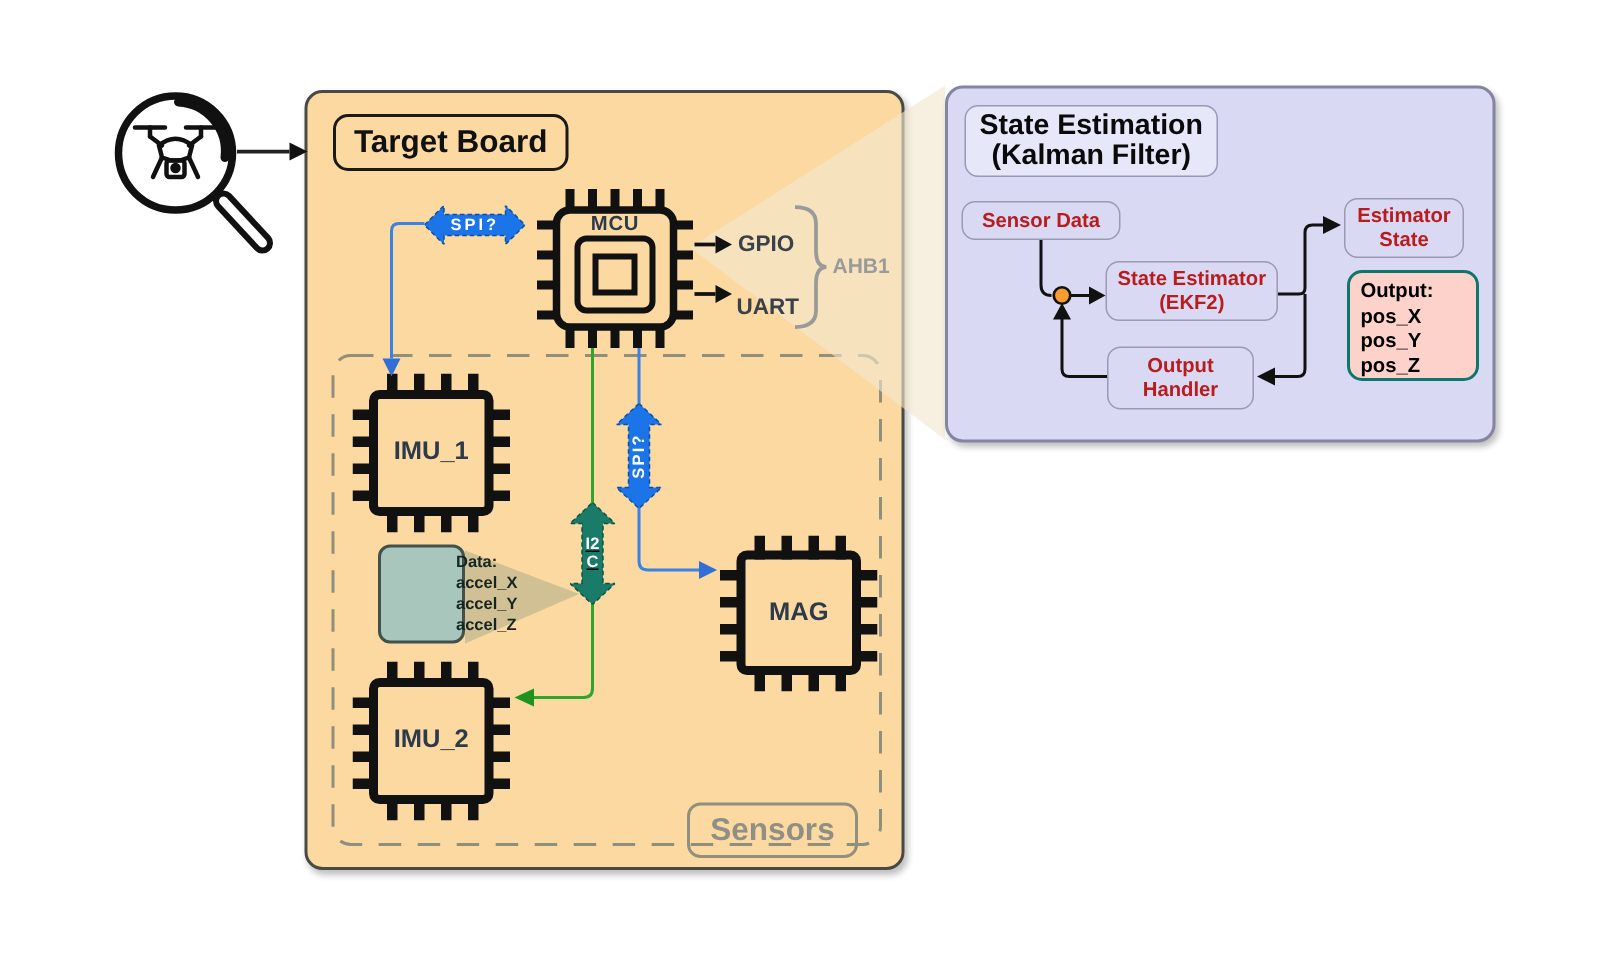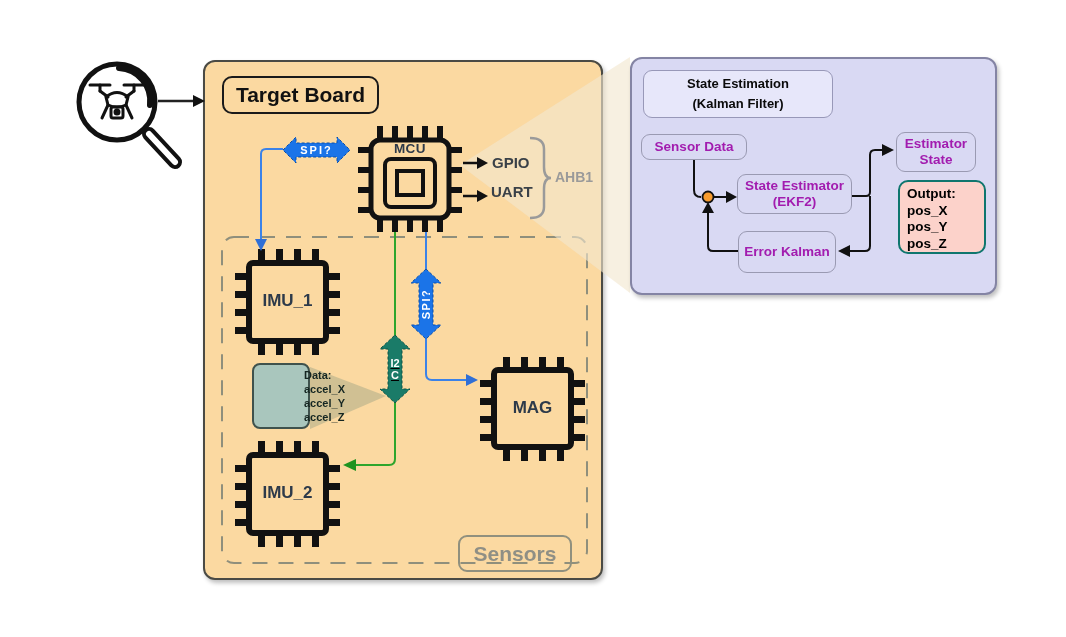--- a/index.html
+++ b/index.html
@@ -23,31 +23,31 @@
     box-shadow:2px 3px 4px rgba(0,0,0,0.25);
   }
 
   .board-title{
     left:222px;top:76px;width:157px;height:38px;
     border:2.5px solid #1a1a1a;border-radius:10px;
     display:flex;align-items:center;justify-content:center;
     font-weight:bold;font-size:21px;color:#111;
   }
   .se-title{
-    left:643px;top:70px;width:190px;height:48px;
+    left:643px;top:70px;width:169px;height:48px;
     background:#e7e7fa;border:1.5px solid #9898b8;border-radius:9px;
     display:flex;flex-direction:column;align-items:center;justify-content:center;
-    font-weight:bold;font-size:13px;color:#0a0a0a;line-height:20px;text-align:center;
+    font-weight:bold;font-size:19px;color:#0a0a0a;line-height:20px;text-align:center;
   }
 
   
   .flow-node{
     border:1.6px solid #9a9ab2;border-radius:9px;
     display:flex;flex-direction:column;align-items:center;justify-content:center;
-    font-weight:bold;font-size:13.5px;color:#a21caf;line-height:16px;text-align:center;
+    font-weight:bold;font-size:13.5px;color:#b91c1c;line-height:16px;text-align:center;
   }
   .node-sensor-data{left:641px;top:134px;width:106px;height:26px;}
   .node-estimator{left:737px;top:174px;width:115px;height:40px;}
   .node-error{left:738px;top:231px;width:98px;height:42px;}
   .node-est-state{left:896px;top:132px;width:80px;height:40px;}
 
   .output-box{
     left:898px;top:180px;width:88px;height:74px;
     background:var(--pink,#fcd2ca);border:2px solid #0f766e;border-radius:10px;
     padding:4px 7px;font-weight:bold;font-size:13.5px;color:#000;line-height:16.5px;
@@ -209,21 +209,21 @@
           <rect x="89" y="41" width="16" height="7"></rect>
           <rect x="89" y="59" width="16" height="7"></rect>
           <rect x="89" y="77" width="16" height="7"></rect>
       </g>
       <rect x="14" y="13" width="77" height="77" rx="4" fill="none" stroke="#111" stroke-width="6"></rect>
     </svg>
     <span class="lbl chip-label-center">MAG</span>
   </div>
 
   <span class="pin-label" style="left:492px;top:154px;">GPIO</span>
-  <span class="pin-label" style="left:491px;top:183px;">UART</span>
+  <span class="pin-label" style="left:491px;top:196px;">UART</span>
   <span class="bus-name" style="left:555px;top:169px;">AHB1</span>
 
   <div class="abs data-box">
     <span>Data:</span>
     <span>accel_X</span>
     <span>accel_Y</span>
     <span>accel_Z</span>
   </div>
 
   <div class="abs sensors-label">
@@ -236,21 +236,21 @@
     <span>(Kalman Filter)</span>
   </div>
   <div class="abs flow-node node-sensor-data">
     <span>Sensor Data</span>
   </div>
   <div class="abs flow-node node-estimator">
     <span>State Estimator</span>
     <span>(EKF2)</span>
   </div>
   <div class="abs flow-node node-error">
-    <span>Error Kalman</span>
+    <span>Output Handler</span>
   </div>
   <div class="abs flow-node node-est-state">
     <span>Estimator</span>
     <span>State</span>
   </div>
   <div class="abs output-box">
     <span>Output:</span>
     <span>pos_X</span>
     <span>pos_Y</span>
     <span>pos_Z</span>

